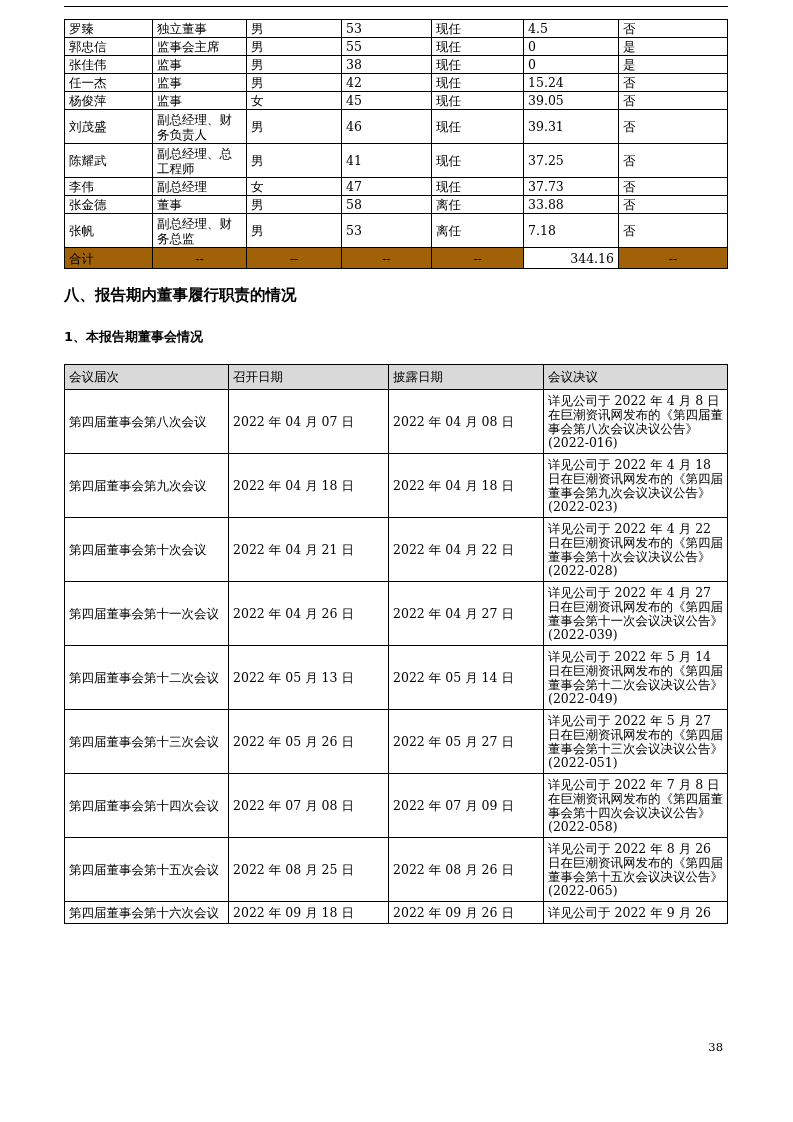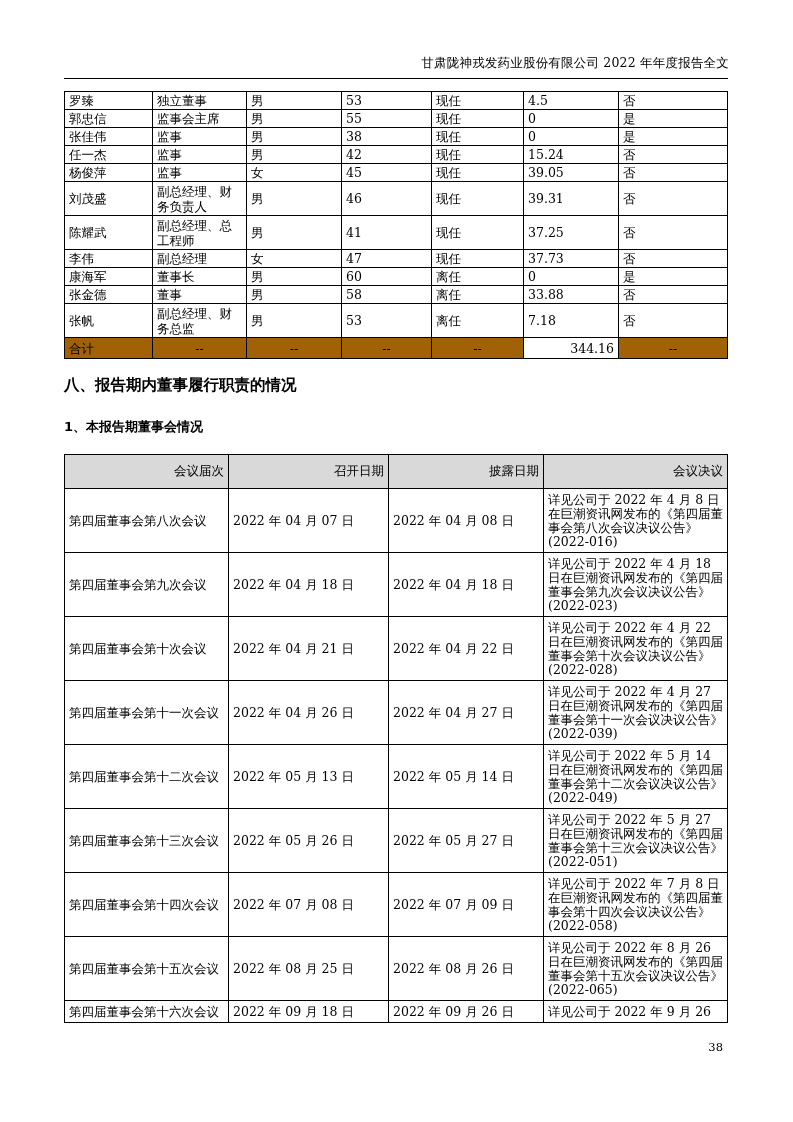--- a/index.html
+++ b/index.html
@@ -25,35 +25,34 @@
   .ar { text-align:left; }
   .top-table tr.total { height:21px; }
   .top-table tr.total td { background:#a16207; text-align:center; }
   .top-table tr.total td.label-cell { text-align:left; }
   .top-table tr.total td.pay-cell { background:#ffffff; text-align:right; }
 
   .sec-heading { margin-top:16px; font-family:"DejaVu Sans","Liberation Sans",sans-serif; font-weight:bold; font-size:15.5px; }
   .sub-heading { margin-top:22px; font-family:"DejaVu Sans","Liberation Sans",sans-serif; font-weight:bold; font-size:13px; }
 
   .meet-table { margin-top:18px; }
-  .meet-table th { background:#d9d9d9; font-weight:normal; height:34px; text-align:right;margin-top:37px; }
+  .meet-table th { background:#d9d9d9; font-weight:normal; height:25px; text-align:left;margin-top:37px; }
   .meet-table td { vertical-align:middle; padding:3px 5px; line-height:14px; }
   .meet-table tr.m-row { height:64px; }
   .meet-table tr.m-row-last { height:22px; }
   .meet-table td.res { font-size:12.5px; }
 
   .page-number { position:absolute; top:1040px; right:70px; font-size:11.5px; }
 </style>
 </head>
 <body>
 
 <div class="page">
   <div class="content">
 
-    <div class="hdr-text">甘肃陇神戎发药业股份有限公司 2022 年年度报告全文</div>
     <div class="hdr-rule"></div>
 
     <table class="tbl top-table">
       <colgroup>
         <col style="width:88px">
           <col style="width:94px">
           <col style="width:95px">
           <col style="width:90px">
         <col style="width:92px">
           <col style="width:95px">
@@ -124,29 +123,20 @@
             <td class="al">否</td>
           </tr>
         <tr class="r-s">
             <td class="al">李伟</td>
             <td class="al">副总经理</td>
             <td class="al">女</td>
             <td class="ar">47</td>
             <td class="al">现任</td>
             <td class="ar">37.73</td>
             <td class="al">否</td>
-          </tr>
-        <tr class="r-s">
-            <td class="al">康海军</td>
-            <td class="al">董事长</td>
-            <td class="al">男</td>
-            <td class="ar">60</td>
-            <td class="al">离任</td>
-            <td class="ar">0</td>
-            <td class="al">是</td>
           </tr>
         <tr class="r-s">
             <td class="al">张金德</td>
             <td class="al">董事</td>
             <td class="al">男</td>
             <td class="ar">58</td>
             <td class="al">离任</td>
             <td class="ar">33.88</td>
             <td class="al">否</td>
           </tr>

